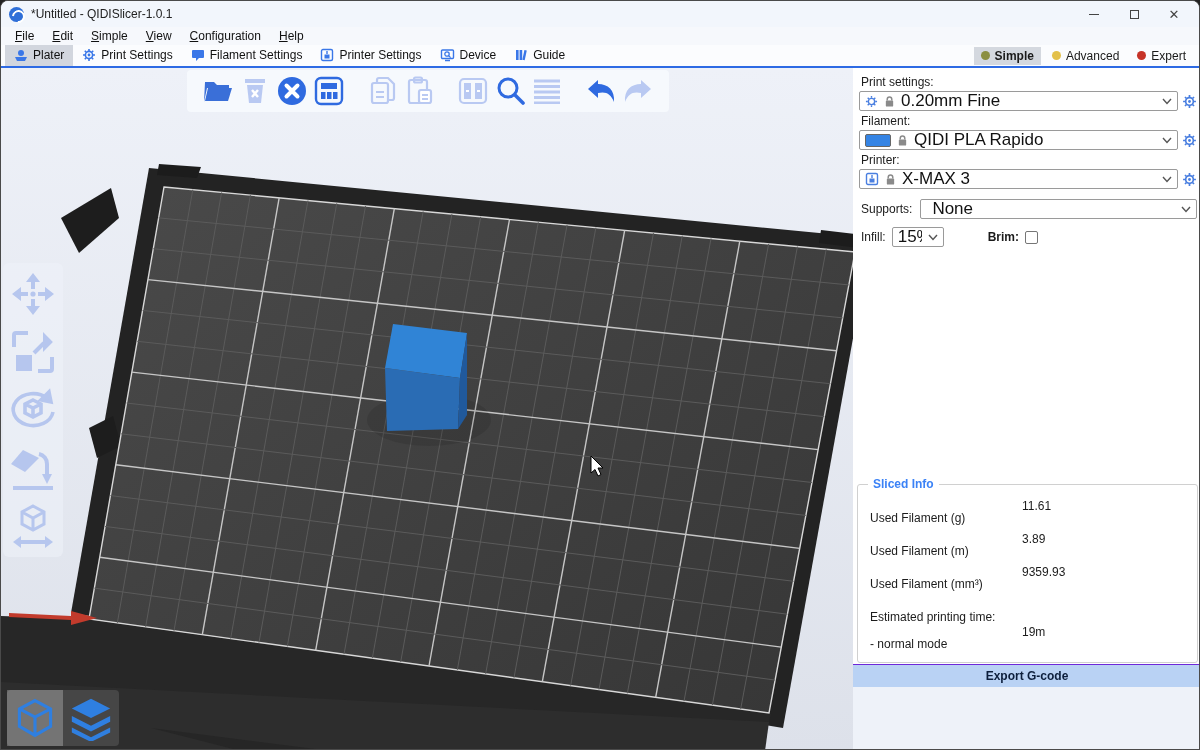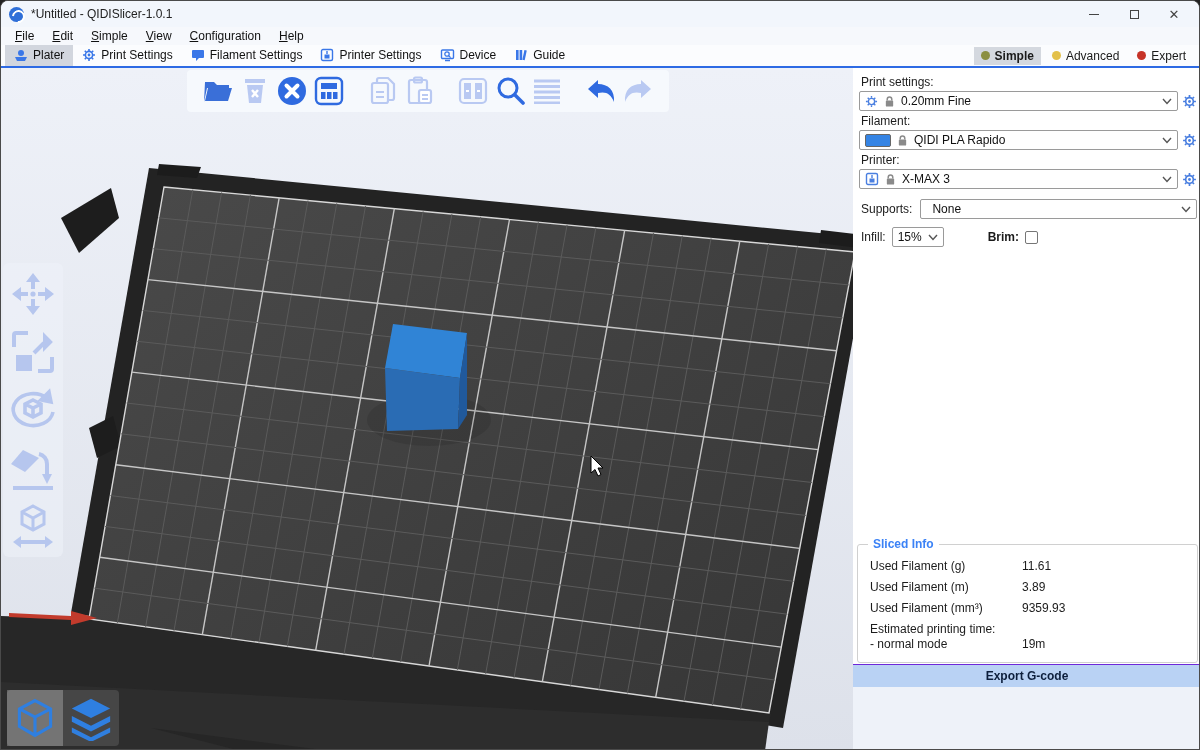--- a/index.html
+++ b/index.html
@@ -46,31 +46,31 @@
 
   .view-modes { position:absolute; left:6px; bottom:5px; display:flex; background:rgba(255,255,255,0.12); border-radius:4px; z-index:5; }
   .vm-btn { width:56px; height:56px; display:flex; align-items:center; justify-content:center; }
   .vm-btn.active { background:rgba(255,255,255,0.25); }
 
   
   .panel { width:348px; height:619px; background:#ffffff; display:flex; flex-direction:column; padding-top:4px; position:relative; }
   .p-label { font-size:12px; color:#1c1c1c; padding:3px 0 2px 8px; }
   .combo-row { display:flex; align-items:center; padding:0 4px 0 6px; gap:4px; }
   .combo { flex:1; height:20px; border:1px solid #9a9a9a; border-radius:2px; background:#fff; display:flex; align-items:center; padding:0 5px; gap:6px; }
-  .combo .val { flex:1; font-size:12px; color:#111; white-space:nowrap; overflow:hidden; }
+  .combo .val { flex:1; font-size:17px; color:#111; white-space:nowrap; overflow:hidden; }
   .swatch { width:26px; height:13px; border:1px solid #666; border-radius:2px; flex:none; }
   .inline-row { display:flex; align-items:center; padding:6px 4px 0 8px; gap:6px; }
   .combo.small { flex:none; }
   .checkbox { width:13px; height:13px; border:1px solid #767676; border-radius:2px; background:#fff; }
   .spacer { flex:1; }
 
   .sliced { margin:0 3px 1px 4px; border:1px solid #d0d0d0; border-radius:3px; position:relative; padding:10px 10px 8px 12px; }
   .sliced-title { position:absolute; top:-8px; left:10px; background:#fff; padding:0 5px; font-weight:bold; font-size:12px; color:#3b82f6; }
   .si-row { display:flex; font-size:12px; color:#1c1c1c; padding:3.5px 0; }
-  .si-row .lab { width:152px; flex:none; }
+  .si-row .lab { width:152px; flex:none;margin-top:12px; }
   .export-btn { height:23px; margin:0; background:#b9d2f4; border-top:1px solid #6d28d9; display:flex; align-items:center; justify-content:center; font-weight:bold; font-size:12px; color:#0d1f3c; }
 </style>
 </head>
 <body>
 
 <div class="window">
 
   <div class="titlebar">
     <div class="app-icon"></div>
     <div class="title-text">*Untitled - QIDISlicer-1.0.1</div>

